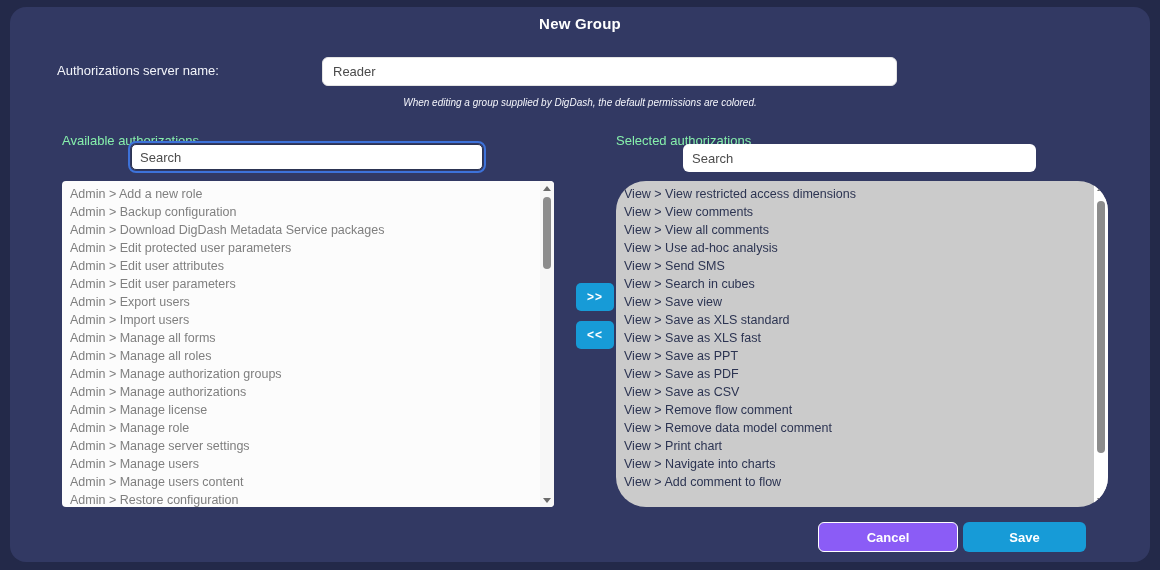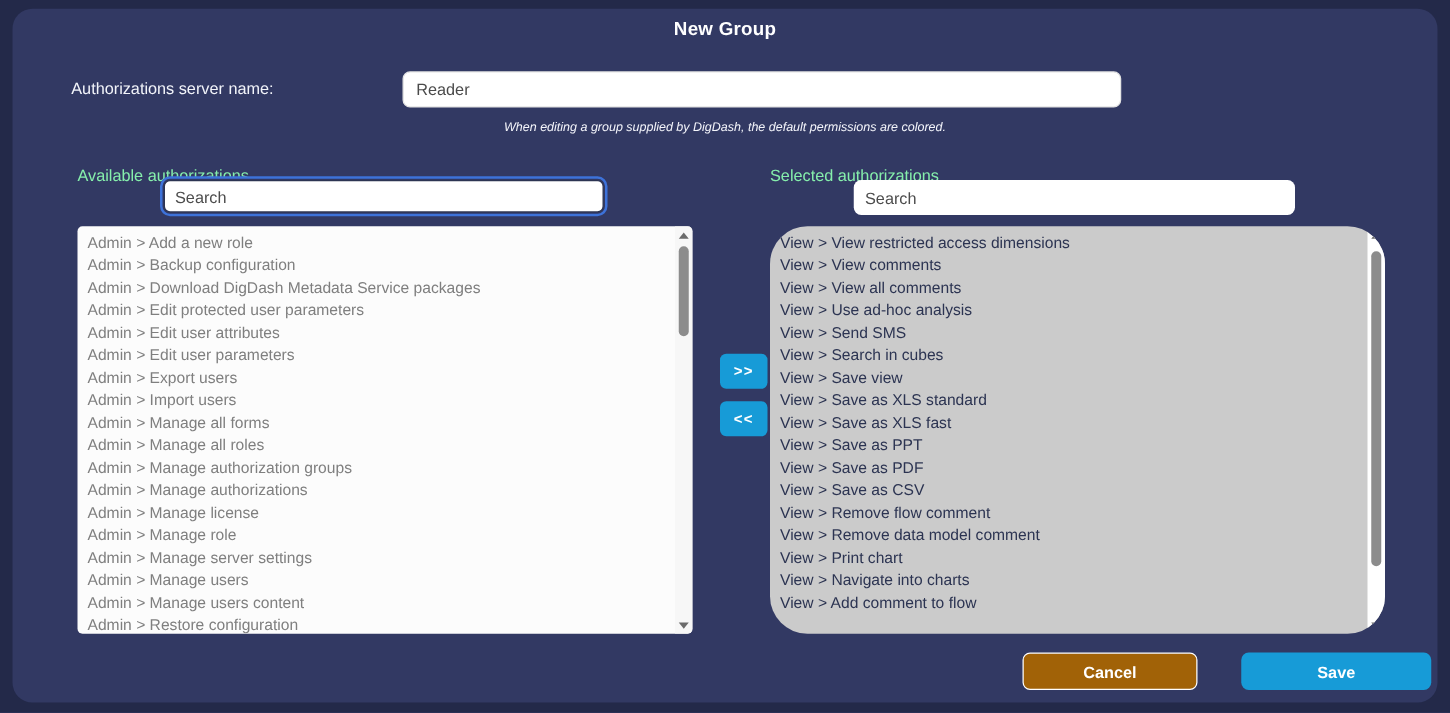--- a/index.html
+++ b/index.html
@@ -110,24 +110,24 @@
   }
   .xfer-add{top:276px;}
   .xfer-remove{top:314px;}
 
   .footer-btn{
     position:absolute;top:515px;height:30px;border-radius:6px;
     font-family:"Liberation Sans", sans-serif;font-size:13px;font-weight:700;
     color:#ffffff;cursor:pointer;
   }
   .btn-cancel{
-    left:808px;width:140px;background:#a16207;border:1.5px solid #ffffff;
+    left:808px;width:140px;background:#8b5cf6;border:1.5px solid #ffffff;
   }
   .btn-save{
-    left:983px;width:152px;background:var(--accent);border:none;
+    left:953px;width:123px;background:var(--accent);border:none;
   }
 </style>
 </head>
 <body>
 
 <div class="dialog">
 
   <div class="dialog-title">New Group</div>
 
   <div class="name-label">Authorizations server name:</div>

